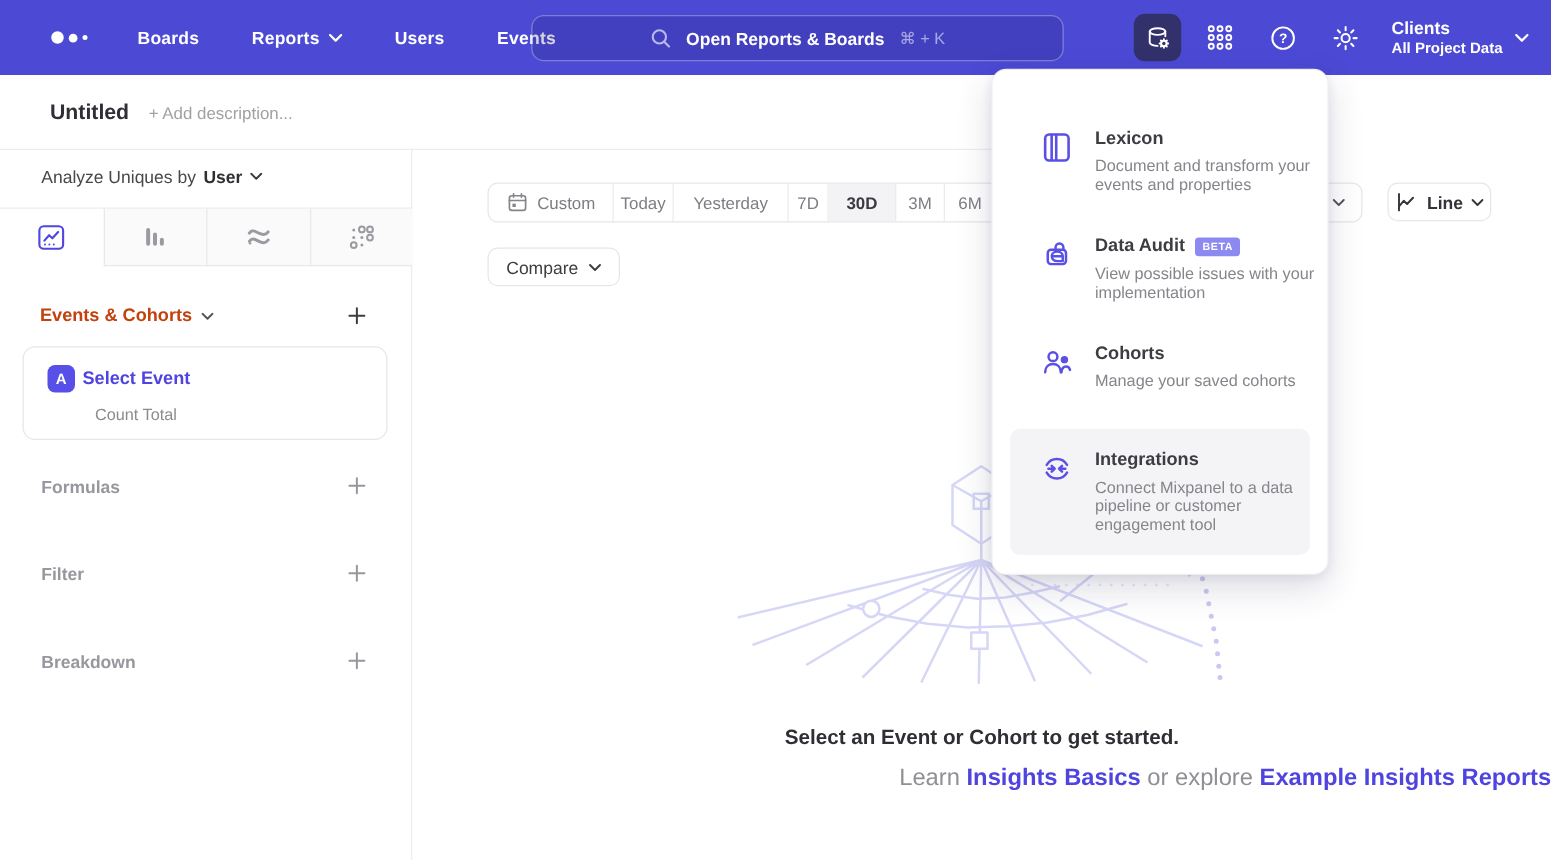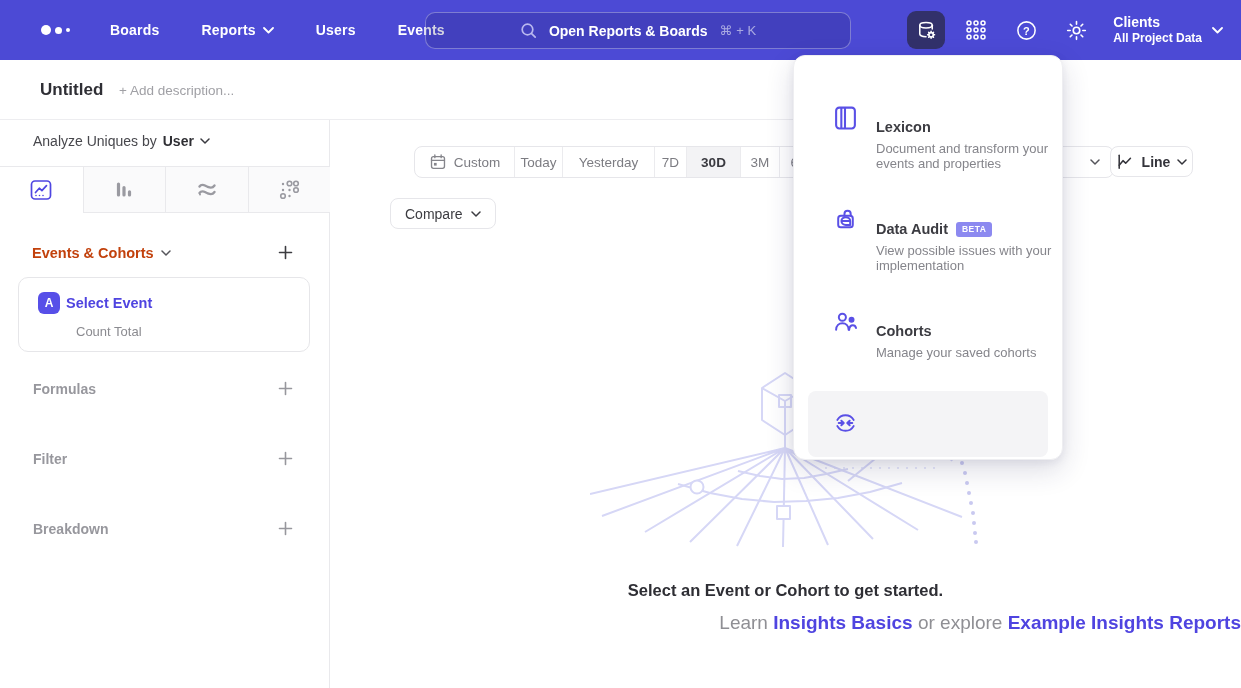--- a/index.html
+++ b/index.html
@@ -48,41 +48,41 @@
   .event-card { position:absolute; left:18px; top:157px; width:292px; height:75px; border:1px solid #e6e6e9; border-radius:10px; background:#fff; cursor:pointer; }
   .abadge { position:absolute; left:19px; top:14px; width:22px; height:22px; background:#574fe8; border-radius:6px; color:#fff;
             font-size:12px; font-weight:700; display:flex; align-items:center; justify-content:center; }
   .ec-title { position:absolute; left:47px; top:17px; font-size:14.5px; font-weight:600; color:#4f44e0; }
   .ec-sub { position:absolute; left:57px; top:46px; font-size:13px; color:#8b8b90; }
   .side-row-label { position:absolute; left:33px; font-size:14px; font-weight:600; color:#97979d; }
   .side-row-plus { position:absolute; right:36px; color:#97979d; cursor:pointer; }
 
   
   .main { position:absolute; left:330px; top:120px; width:911px; height:568px; background:#fff; }
-  .segctl { position:absolute; left:60px; top:26px; width:700px; height:32px; background:#fff; border:1px solid #e6e6ea; border-radius:8px; display:flex; overflow:hidden;margin-left:24px; }
+  .segctl { position:absolute; left:60px; top:26px; width:700px; height:32px; background:#fff; border:1px solid #e6e6ea; border-radius:8px; display:flex; overflow:hidden; }
   .seg { display:flex; align-items:center; justify-content:center; gap:7px; font-size:13.5px; color:#7c7c82; border-right:1px solid #ebebee; cursor:pointer; white-space:nowrap; }
   .seg.selected { background:#f3f3f5; color:#3a3a40; font-weight:600; }
   .seg.tail { flex:1; border-right:none; justify-content:flex-end; padding-right:13px; color:#55555b; }
   .compare-btn { position:absolute; left:60px; top:78px; height:31px; padding:0 14px; background:#fff; border:1px solid #e6e6ea; border-radius:8px;
                  display:flex; align-items:center; gap:8px; font-size:14px; font-weight:500; color:#3c3c41; cursor:pointer; }
   .line-btn { position:absolute; left:780px; top:26px; width:83px; height:31px; background:#fff; border:1px solid #e6e6ea; border-radius:8px;
               display:flex; align-items:center; justify-content:center; gap:7px; font-size:14px; font-weight:600; color:#33333a; cursor:pointer; }
   .illus { position:absolute; left:260px; top:243px; }
   .empty-title { position:absolute; left:0; top:461px; width:911px; text-align:center; font-size:16.5px; font-weight:700; color:#2e2e34; }
   .empty-sub { position:absolute; left:0; top:492px; width:911px; text-align:right; font-size:19px; color:#8f8f94; }
   .empty-sub a { color:#4f44e0; font-weight:600; text-decoration:none; cursor:pointer; }
 
   
   .menu-panel { position:absolute; left:793px; top:55px; width:270px; height:405px; background:#fff; border:1px solid #eeeef1; border-radius:12px;
                 box-shadow:0 10px 28px rgba(40,40,90,0.16), 0 2px 8px rgba(40,40,90,0.08); z-index:50; padding-top:30px; }
   .mi { display:flex; padding:17px 16px 17px 15px; cursor:pointer; }
   .mi.highlight { background:#f4f4f6; border-radius:8px; margin:14px 14px 0 14px; padding-left:1px; }
   .mi.highlight .mi-icon { margin-left:24px; }
   .mi-icon { width:26px; margin-left:24px; margin-right:17px; flex:none; color:#5a50e6; padding-top:2px; }
-  .mi-title { font-size:14.5px; font-weight:600; color:#3c3c42; display:flex; align-items:center; gap:8px;margin-top:16px; }
+  .mi-title { font-size:14.5px; font-weight:600; color:#3c3c42; display:flex; align-items:center; gap:8px; }
   .mi-desc { margin-top:6px; font-size:13px; line-height:15px; color:#85858b; width:190px; }
   .beta { background:#8c89f0; color:#fff; font-size:8.5px; font-weight:700; letter-spacing:.5px; padding:2.5px 6px; border-radius:3px; }
 </style>
 </head>
 <body>
 
 <div class="app">
 
   <nav class="topnav">
     <div class="logo">
@@ -402,16 +402,22 @@
       </span>
     </div>
     <div class="mi highlight">
       <span class="mi-icon">
         <svg width="25" height="26" viewBox="0 0 24 24" fill="none" stroke="currentColor" stroke-width="1.9" stroke-linecap="round" stroke-linejoin="round">
           <path d="M4.2 9a9 9 0 0 1 15.6 0M19.8 15a9 9 0 0 1-15.6 0"></path>
           <path d="M5.5 12h4.5M8 9.8l2.3 2.2L8 14.2"></path>
           <path d="M18.5 12H14M16 9.8l-2.3 2.2L16 14.2"></path>
         </svg>
       </span>
+      <span>
+        <div class="mi-title">
+            <span>Integrations</span>
+          </div>
+        <div class="mi-desc">Connect Mixpanel to a data pipeline or customer engagement tool</div>
+      </span>
     </div>
   </div>
 
 </div>
 
 </body></html>

